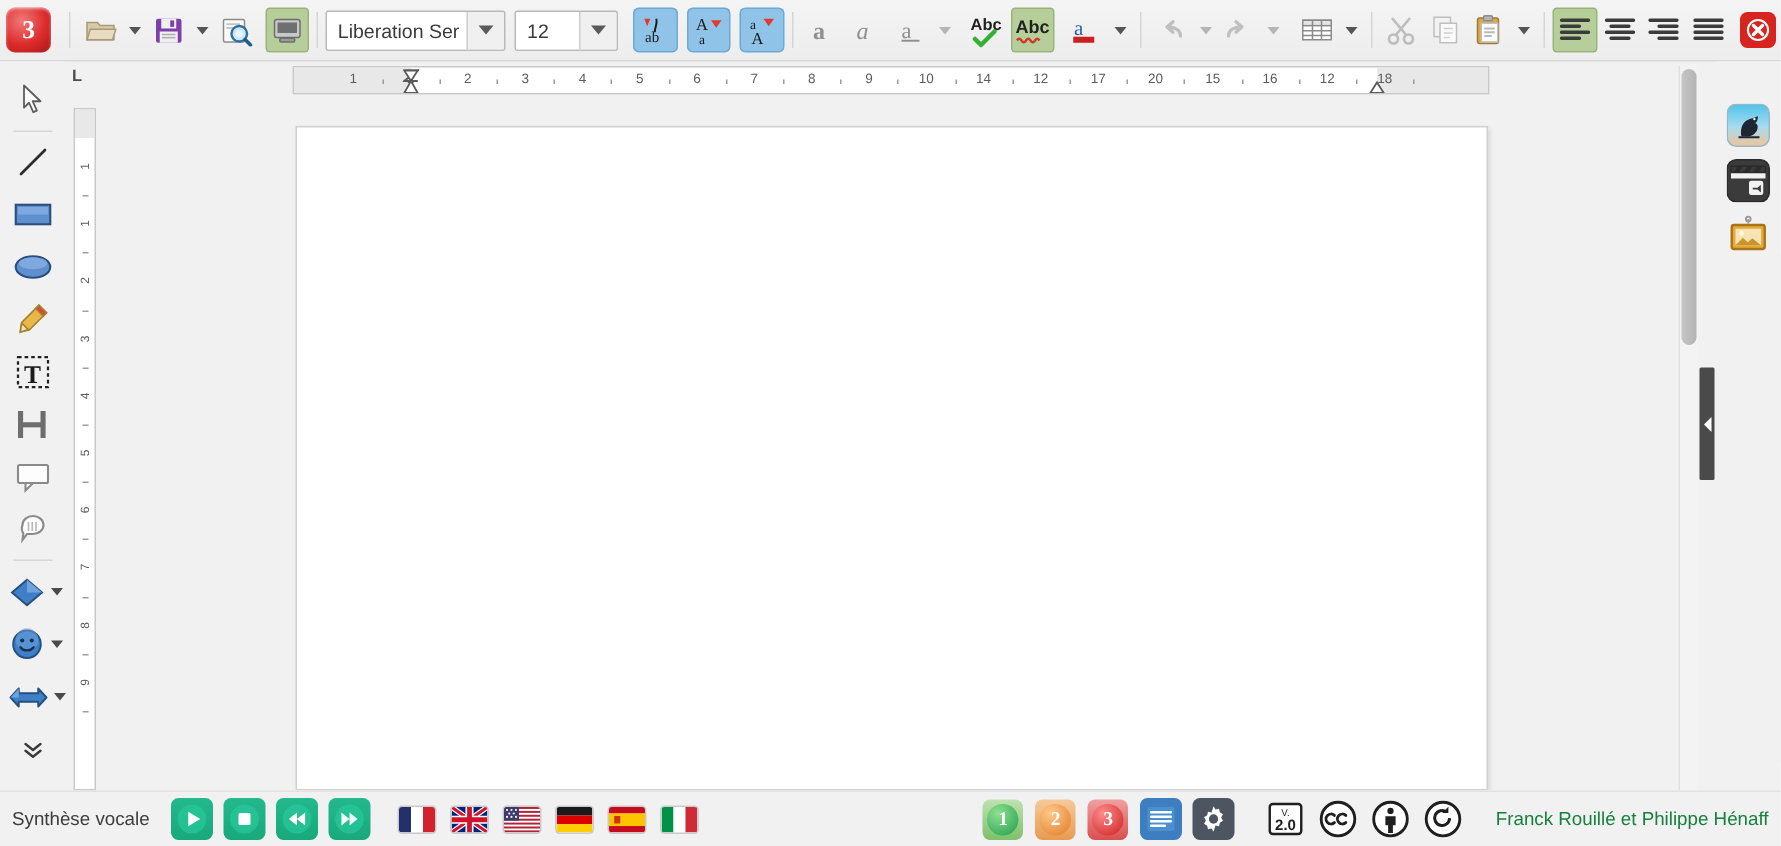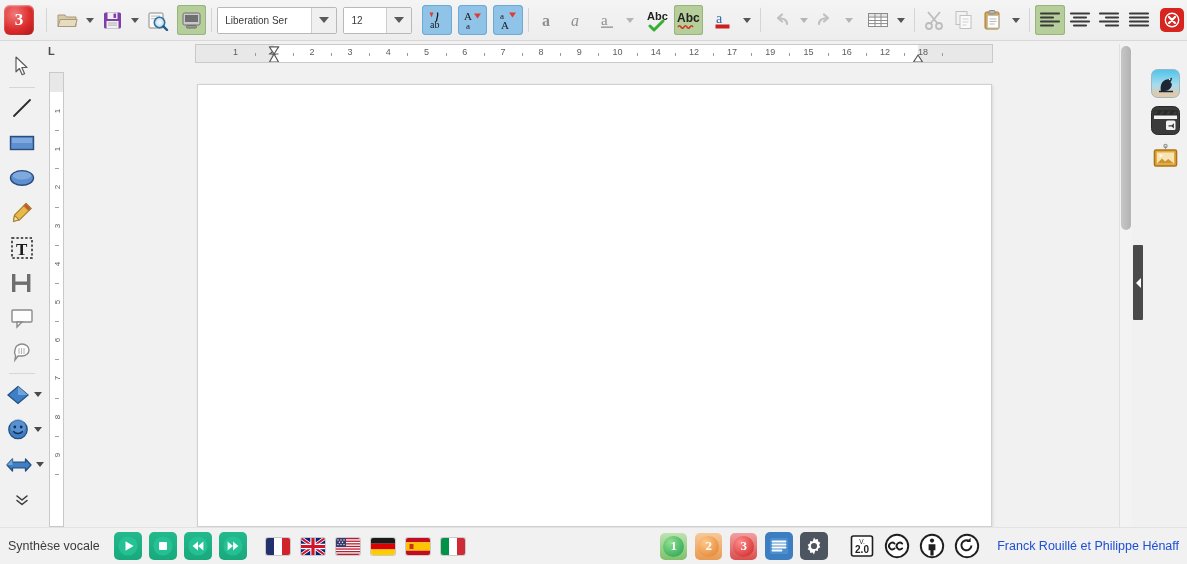--- a/index.html
+++ b/index.html
@@ -54,21 +54,21 @@
   }
 
   
   .combo {
     height: 27px; display: flex; align-items: stretch;
     border: 1px solid #b9b9b9; background: #fff; border-radius: 2px;
     overflow: hidden;
   }
   .combo .field {
     display: flex; align-items: center;
-    padding: 0 7px; font-size: 10px; color: #3a3a3a;
+    padding: 0 7px; font-size: 13px; color: #3a3a3a;
     background: #fff; white-space: nowrap; overflow: hidden;
   }
   .combo .drop {
     width: 26px; background: #f0f0f0; border-left: 1px solid #cfcfcf;
     display: flex; align-items: center; justify-content: center;
   }
   .combo.fontname .field { width: 94px; }
   .combo.fontsize .field { width: 42px; }
 
   
@@ -233,21 +233,21 @@
     display:flex; align-items:center; justify-content:center;
     font-size: 13px;
   }
   .nb1 .nb-inner { background: radial-gradient(circle at 35% 30%, #8fe08f, #1f9e4f); }
   .nb2 .nb-inner { background: radial-gradient(circle at 35% 30%, #ffc98a, #e07b26); }
   .nb3 .nb-inner { background: radial-gradient(circle at 35% 30%, #ff8b8b, #cc2020); }
   .lic-ico {
     width: 26px; height: 26px; margin-right: 9px; flex: none;
     display: flex; align-items: center; justify-content: center;
   }
-  .attrib { font-size: 12.5px; color: #1d4ed8; white-space: nowrap; margin-left: 8px; }
+  .attrib { font-size: 12.5px; color: #15803d; white-space: nowrap; margin-left: 13px; }
 </style>
 </head>
 <body>
 
 <div id="app">
 
   <div id="toolbar">
 
     <div class="tb-item" style="margin-left:4px;">
       <div class="logo-badge">3</div>
@@ -494,21 +494,21 @@
         <div class="tick-lbl" style="left: 383.3px;">9</div>
         <div class="tick-dot" style="left: 402.4px;"></div>
         <div class="tick-lbl" style="left: 421.5px;">10</div>
         <div class="tick-dot" style="left: 440.6px;"></div>
         <div class="tick-lbl" style="left: 459.7px;">14</div>
         <div class="tick-dot" style="left: 478.8px;"></div>
         <div class="tick-lbl" style="left: 497.9px;">12</div>
         <div class="tick-dot" style="left: 517px;"></div>
         <div class="tick-lbl" style="left: 536.1px;">17</div>
         <div class="tick-dot" style="left: 555.2px;"></div>
-        <div class="tick-lbl" style="left: 574.3px;">19</div>
+        <div class="tick-lbl" style="left: 574.3px;">20</div>
         <div class="tick-dot" style="left: 593.4px;"></div>
         <div class="tick-lbl" style="left: 612.5px;">15</div>
         <div class="tick-dot" style="left: 631.6px;"></div>
         <div class="tick-lbl" style="left: 650.7px;">16</div>
         <div class="tick-dot" style="left: 669.8px;"></div>
         <div class="tick-lbl" style="left: 688.9px;">12</div>
         <div class="tick-dot" style="left: 708px;"></div>
         <div class="tick-lbl" style="left: 727.1px;">18</div>
         <div class="tick-dot" style="left: 746.2px;"></div>
       </div>

